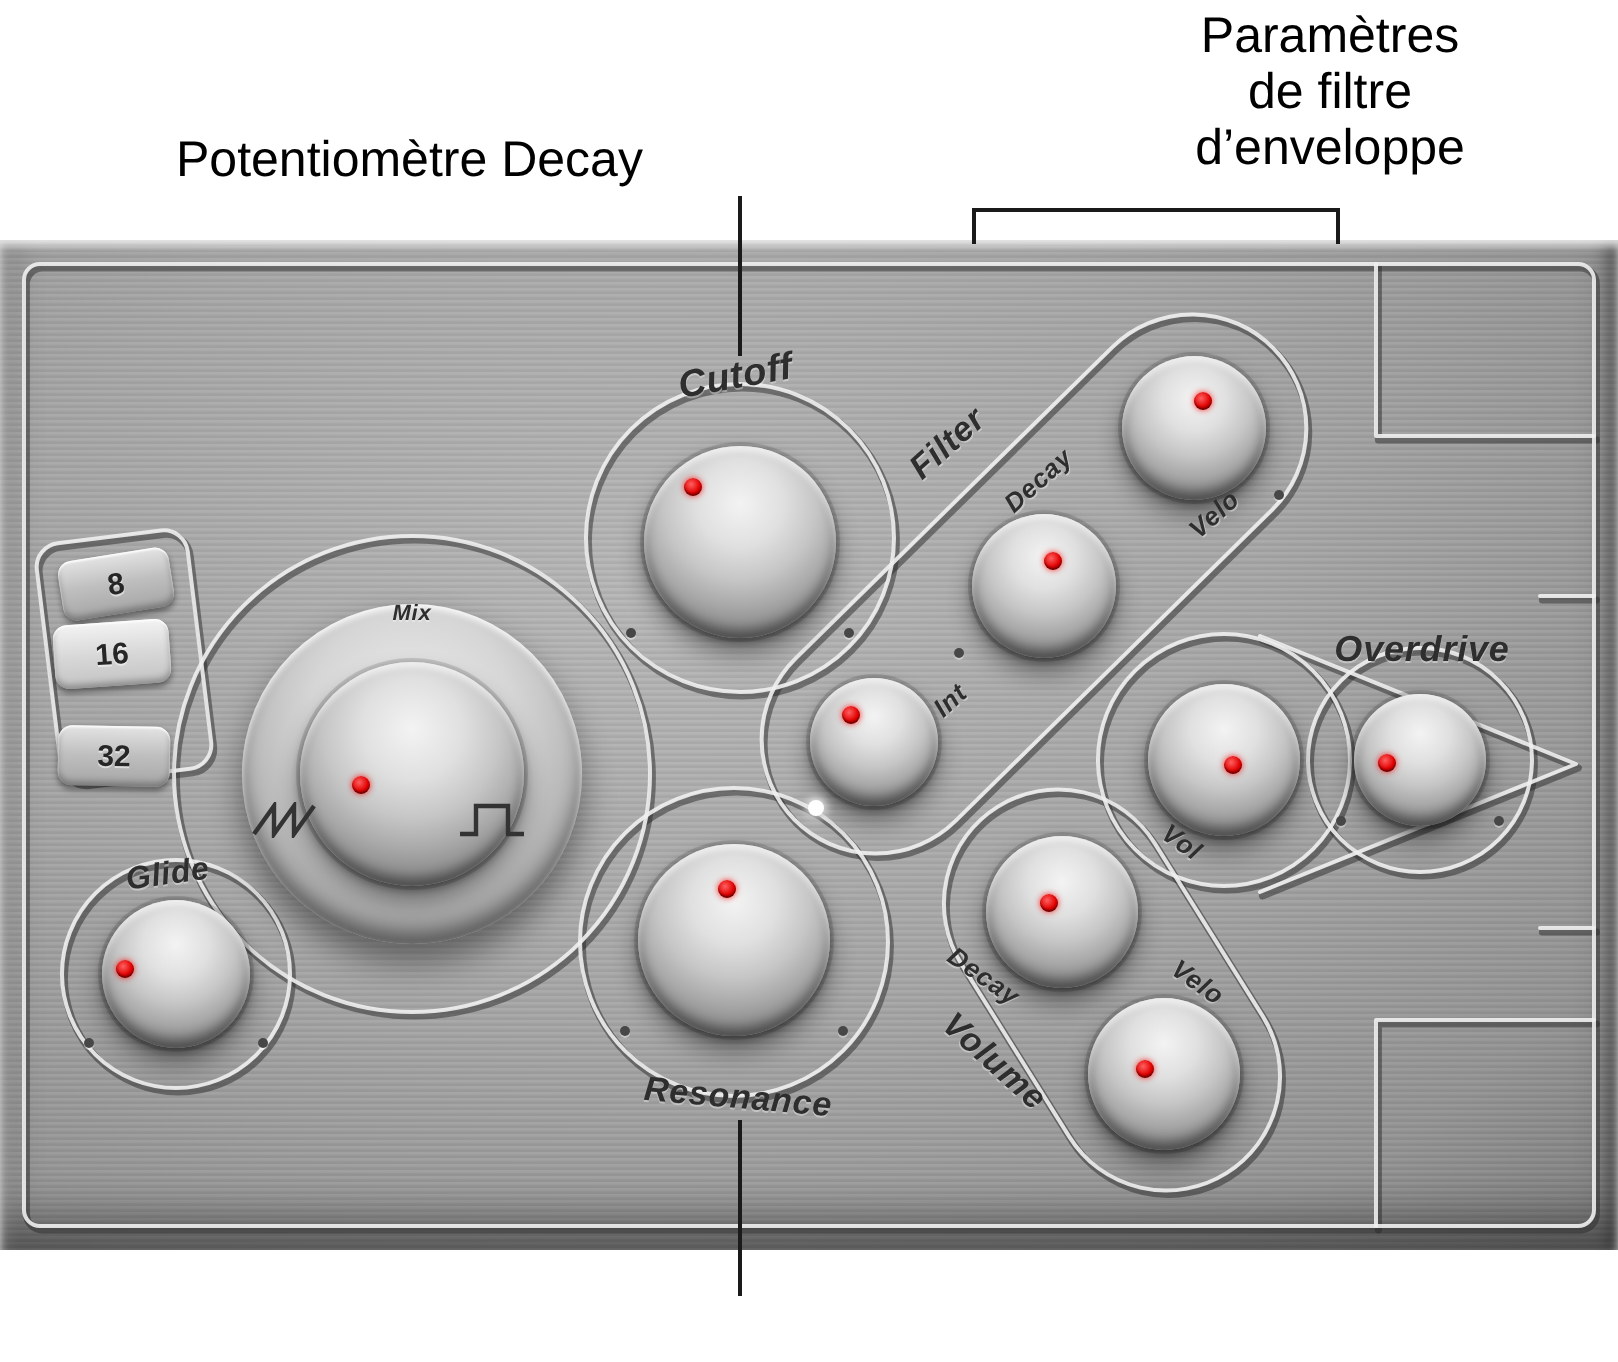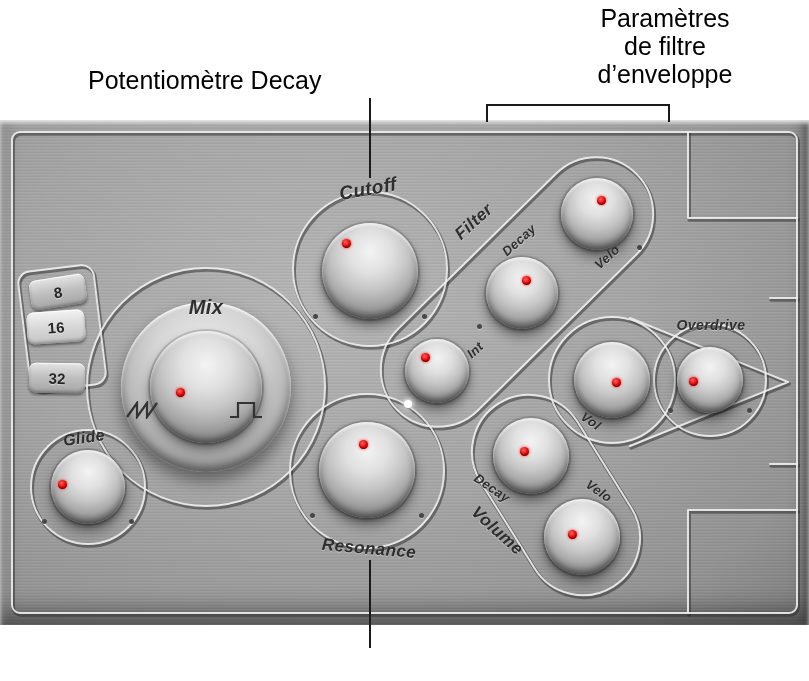--- a/index.html
+++ b/index.html
@@ -109,21 +109,21 @@
   </svg>
 
   <div class="okey" style="left:30px;top:277px;width:56px;height:30px;transform:rotate(-9deg);">8</div>
   <div class="okey okey-active" style="left:27px;top:311px;width:58px;height:32px;transform:rotate(-4deg);">16</div>
   <div class="okey" style="left:29px;top:363px;width:56px;height:30px;transform:rotate(1deg);">32</div>
 
   <div class="mix-ring" style="left:121px;top:302px;width:170px;height:170px;"></div>
   <div class="knob" style="left:150px;top:331px;width:112px;height:112px;">
     <div class="dot" style="left:26px;top:57px;"></div>
   </div>
-  <span class="plabel" style="left:206px;top:307px;font-size:20px;">Mix</span>
+  <span class="plabel" style="left:206px;top:307px;font-size:11px;">Mix</span>
 
   <div class="wicon" style="left:126px;top:401px;">
     <svg width="34" height="18" viewBox="0 0 34 18">
         <path d="M1,16 L11,2 L11,16 L21,2 L21,16 L31,2" fill="none" stroke="#333" stroke-width="2.2"></path>
       </svg>
   </div>
   <div class="wicon" style="left:229px;top:401px;">
     <svg width="34" height="18" viewBox="0 0 34 18">
         <path d="M1,16 H9 V2 H25 V16 H33" fill="none" stroke="#333" stroke-width="2.2"></path>
       </svg>
@@ -180,21 +180,21 @@
   </div>
   <span class="plabel" style="left:492px;top:488px;font-size:13px;transform:translate(-50%,-50%) rotate(35deg);">Decay</span>
 
   <div class="knob" style="left:544px;top:499px;width:76px;height:76px;">
     <div class="dot" style="left:24px;top:31px;"></div>
   </div>
   <span class="plabel" style="left:599px;top:491px;font-size:13px;transform:translate(-50%,-50%) rotate(35deg);">Velo</span>
 
   <span class="plabel" style="left:497px;top:531px;font-size:17px;transform:translate(-50%,-50%) rotate(42deg);">Volume</span>
 
-  <span class="plabel" style="left:711px;top:325px;font-size:14px;font-style:italic;">Overdrive</span>
+  <span class="plabel" style="left:711px;top:325px;font-size:18px;font-style:italic;">Overdrive</span>
   <div class="knob" style="left:677px;top:347px;width:66px;height:66px;">
     <div class="dot" style="left:12px;top:30px;"></div>
     <div class="tick tick-l"></div>
     <div class="tick tick-r"></div>
   </div>
 
   <span class="callout" style="left:88px;top:66px;">Potentiomètre Decay</span>
   <div class="cline" style="left:369px;top:98px;width:2px;height:80px;"></div>
 
   <div class="callout-col" style="left:565px;top:4px;">

